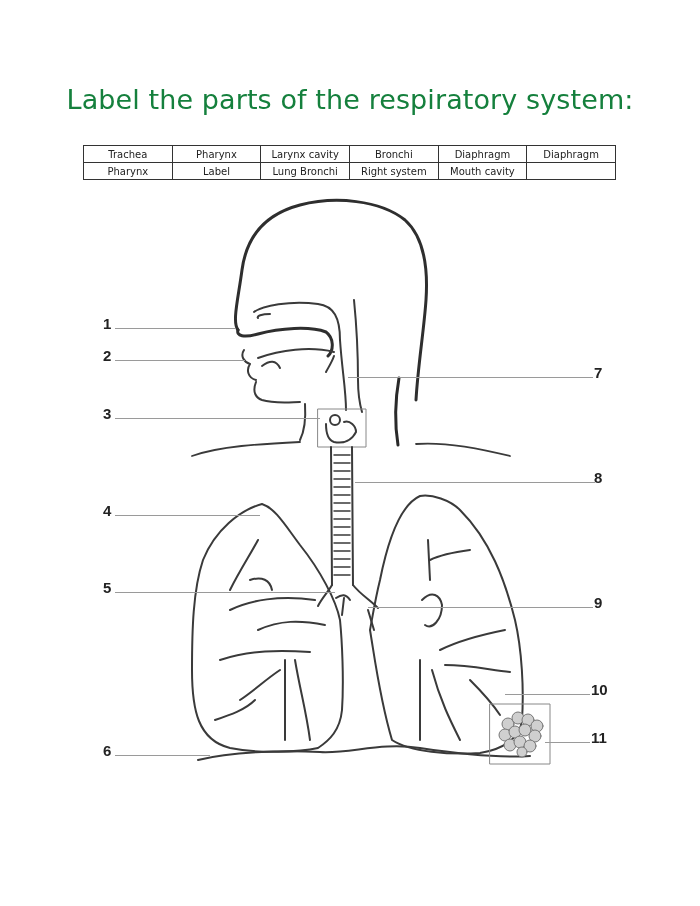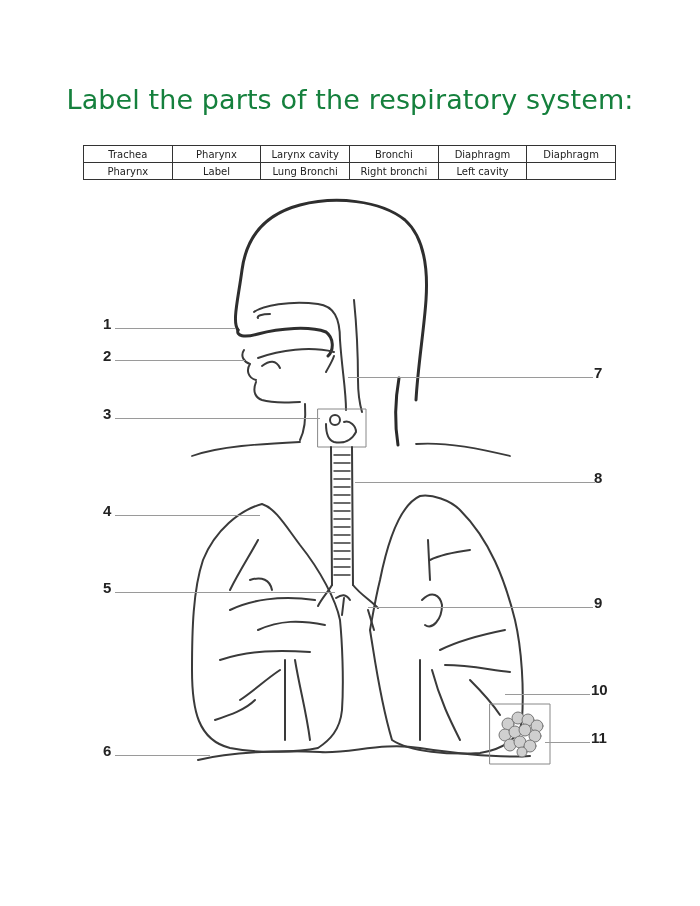--- a/index.html
+++ b/index.html
@@ -25,22 +25,22 @@
       <td>Pharynx</td>
       <td>Larynx cavity</td>
       <td>Bronchi</td>
       <td>Diaphragm</td>
       <td>Diaphragm</td>
     </tr>
     <tr>
       <td>Pharynx</td>
       <td>Label</td>
       <td>Lung Bronchi</td>
-      <td>Right bronchi</td>
-      <td>Left cavity</td>
+      <td>Right system</td>
+      <td>Mouth cavity</td>
       <td></td>
     </tr>
   </tbody>
     </table>
 
   <svg class="diagram" viewBox="0 0 700 906" xmlns="http://www.w3.org/2000/svg" fill="none" stroke="#3a3a3a" stroke-linecap="round" stroke-linejoin="round">
 
     <g stroke-width="3" stroke="#2e2e2e">
       <path d="M238 330 C232 322, 238 300, 242 270 C246 240, 262 215, 300 205 C335 196, 380 200, 405 220 C425 238, 428 270, 426 300 C424 330, 418 365, 416 400"></path>
       <path d="M238 330 C236 336, 244 338, 258 334 C280 328, 310 326, 326 332 C334 338, 334 350, 328 356"></path>

